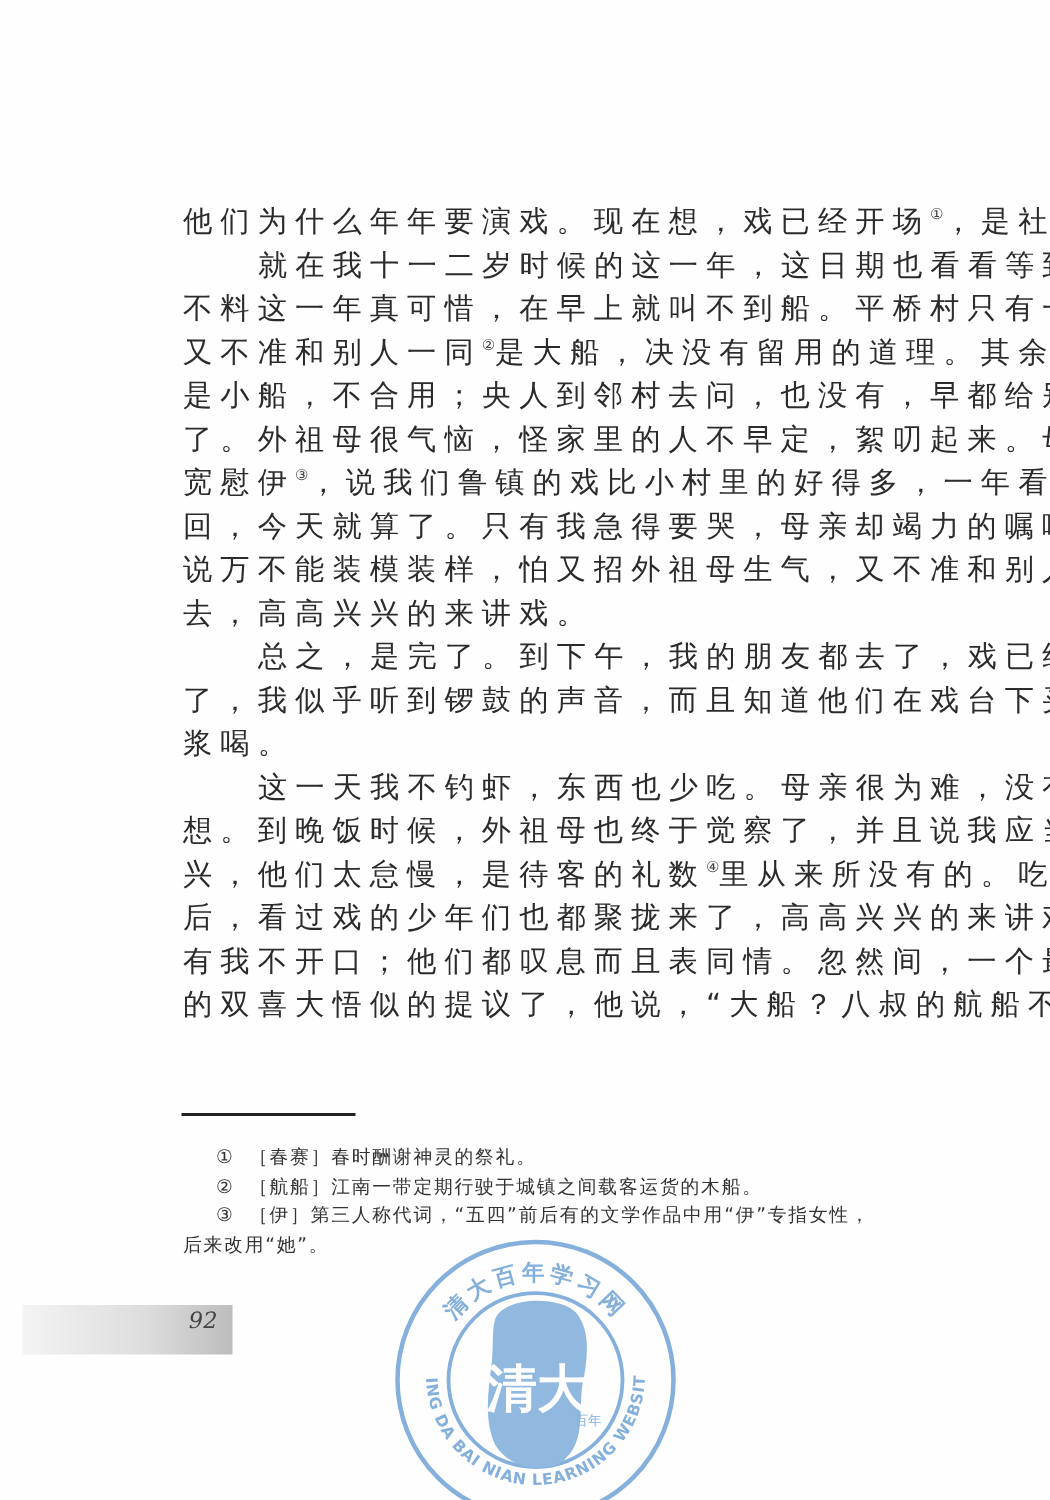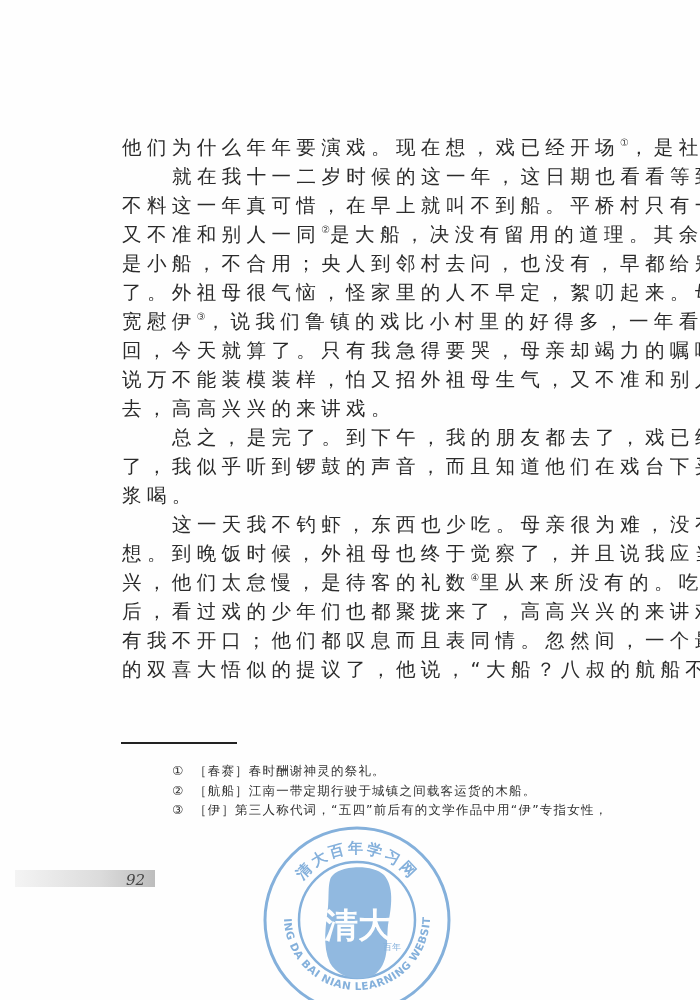--- a/index.html
+++ b/index.html
@@ -51,38 +51,37 @@
     top: 742px;
     width: 116px;
     height: 2px;
     background: #222;
   }
   .footnotes {
     position: absolute;
     left: 122px;
     top: 761px;
     width: 460px;
-    margin-left: 28px;
   }
   .fn-line {
     height: 19.5px;
     line-height: 19.5px;
     font-size: 12.5px;
     white-space: nowrap;
     color: #333;
     letter-spacing: 1.2px;
   }
   .fn-line.indent { padding-left: 22px; }
   .fn-num { display: inline-block; width: 22px; }
   .page-bar {
     position: absolute;
     left: 15px;
     top: 870px;
     width: 140px;
-    height: 17px;
+    height: 33px;
     background: linear-gradient(to right, #f4f4f4 0%, #dcdcdc 60%, #bdbdbd 100%);
   }
   .page-num {
     position: absolute;
     right: 10px;
     top: 0;
     line-height: 21px;
     font-family: "DejaVu Serif", "Liberation Serif", serif;
     font-style: italic;
     font-size: 15px;
@@ -123,20 +122,21 @@
       <div class="line"><span>有我不开口；他们都叹息而且表同情。忽然间，一个最聪明</span></div>
       <div class="line"><span>的双喜大悟似的提议了，他说，“大船？八叔的航船不是回</span></div>
     </div>
 
   <div class="rule"></div>
 
   <div class="footnotes" id="footnotes">
       <div class="fn-line indent"><span class="fn-num">①</span><span>［春赛］春时酬谢神灵的祭礼。</span></div>
       <div class="fn-line indent"><span class="fn-num">②</span><span>［航船］江南一带定期行驶于城镇之间载客运货的木船。</span></div>
       <div class="fn-line indent"><span class="fn-num">③</span><span>［伊］第三人称代词，“五四”前后有的文学作品中用“伊”专指女性，</span></div>
+      <div class="fn-line"><span>后来改用“她”。</span></div>
     </div>
 
   <div class="page-bar">
     <span class="page-num">92</span>
   </div>
 
   <svg class="watermark" viewBox="0 0 190 190" xmlns="http://www.w3.org/2000/svg">
     <defs>
       <path id="arcTop" d="M 28 95 A 67 67 0 0 1 162 95"></path>
       <path id="arcBottom" d="M 22 92 A 73 73 0 0 0 168 92"></path>

